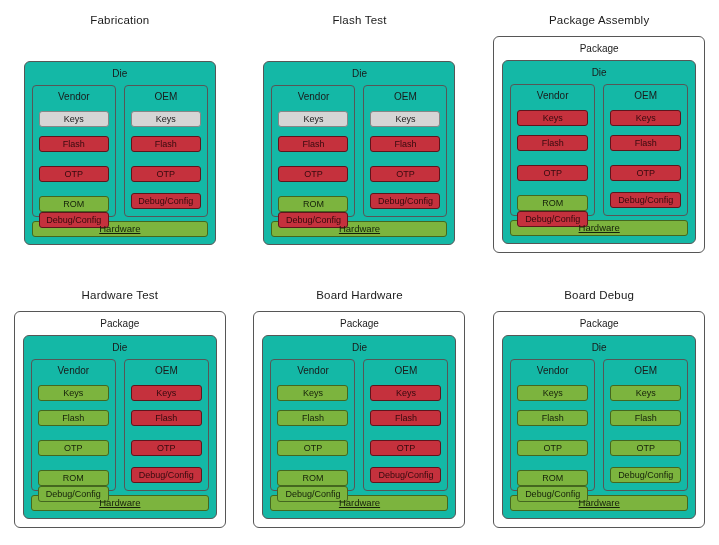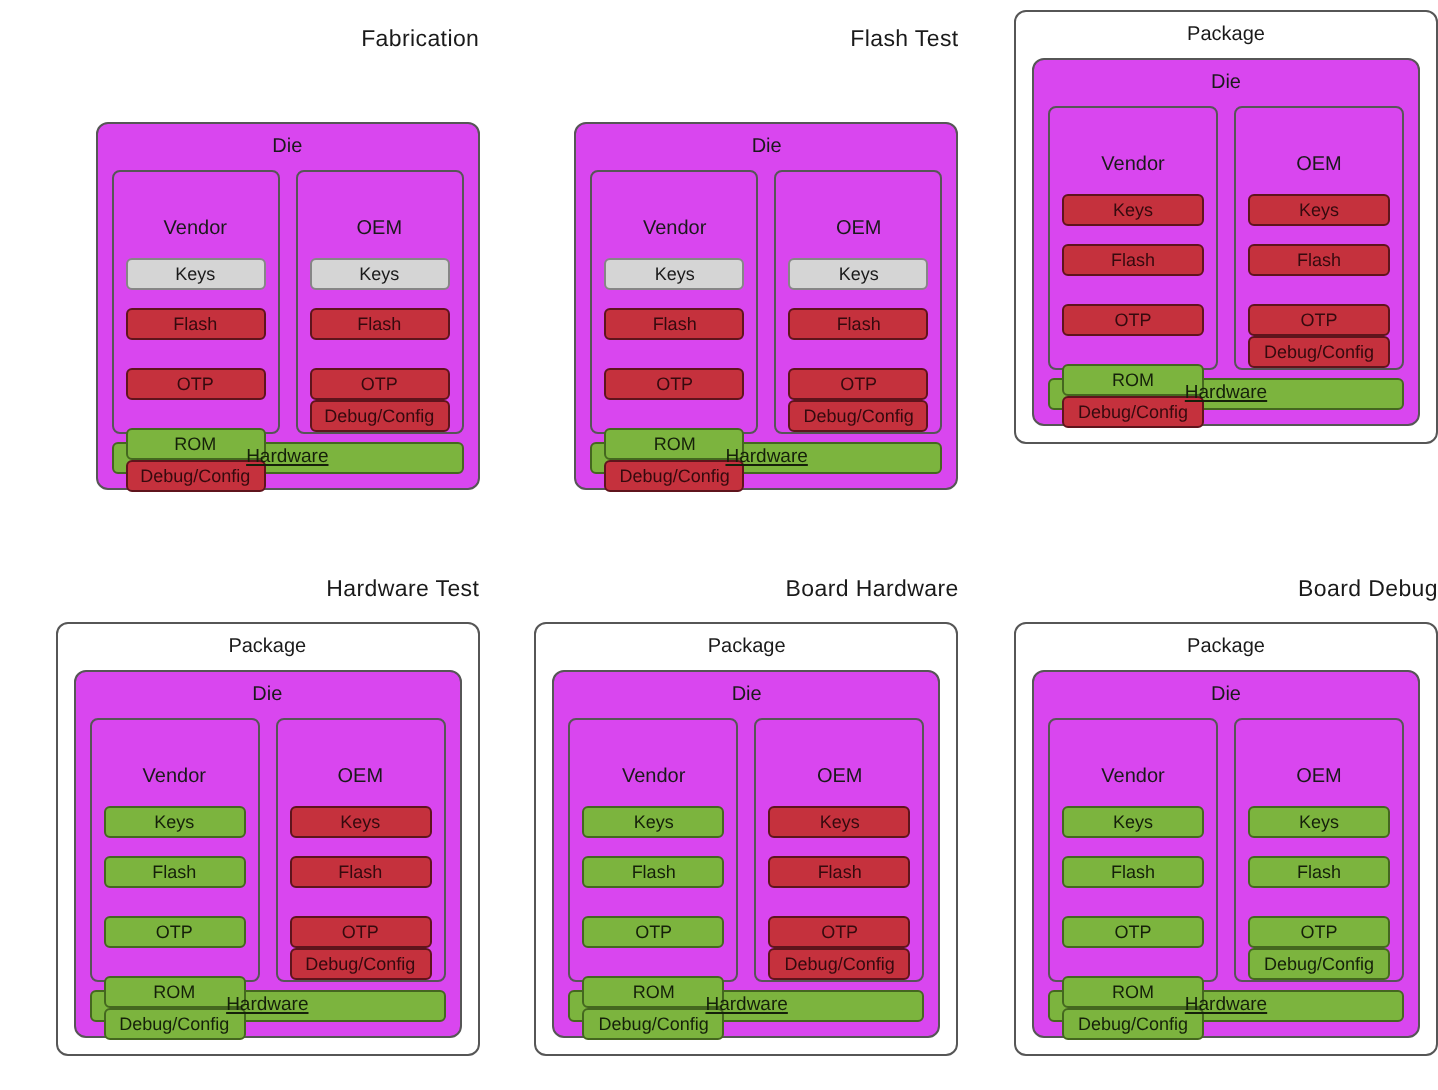--- a/index.html
+++ b/index.html
@@ -8,47 +8,47 @@
     background: #ffffff;
     font-family: "Liberation Sans", sans-serif;
     color: var(--text, #1a1a1a);
   }
   .grid {
     display: grid;
     grid-template-columns: repeat(3, 1fr);
     grid-template-rows: 272px 273px;
     width: 719px; height: 545px;
   }
-  .cell { display: flex; flex-direction: column; align-items: flex-end; }
+  .cell { display: flex; flex-direction: column; align-items: center; }
   .stage-title { font-size: 11.5px; margin-top: 14px; height: 17px; letter-spacing: .2px; }
   .grid > .cell:nth-child(n+4) .stage-title { margin-top: 17px; }
 
   .package-box {
     margin-top: 5px; width: 210px; background: #fff;
     border: 1px solid var(--line, #565656); border-radius: 6px;
     padding-bottom: 8px;
   }
   .cell > .die-box { width: 190px; }
   .die-box.die-top { margin-top: 30px; }
   .die-box {
     border: 1px solid var(--line, #565656); border-radius: 6px;
-    background: #d946ef; padding-bottom: 7px;
+    background: #14b8a6; padding-bottom: 7px;
   }
   .package-box > .die-box { margin: 0 8px; }
 
   .box-label { text-align: center; font-size: 10px; padding: 6px 0 5px; line-height: 12px; }
 
   .cols { display: flex; gap: 8px; margin: 0 7px; }
   .col {
     flex: 1; display: flex; flex-direction: column;
     box-sizing: border-box; height: 132px;
     border: 1px solid var(--line, #565656); border-radius: 4px;
     padding: 5px 6px 7px;
   }
-  .col-label { text-align: center; font-size: 10px; line-height: 12px; margin: 18px 0 8px; }
+  .col-label { text-align: center; font-size: 10px; line-height: 12px; margin: 0 0 8px; }
 
   .block {
     box-sizing: border-box; height: 16px; line-height: 14px; flex: none;
     text-align: center; font-size: 9px;
     border: 1px solid #555; border-radius: 3px; margin-top: 14px;
     overflow: hidden; white-space: nowrap;
   }
   .block.first  { margin-top: 0; }
   .block.spaced { margin-top: 9px; }
   .block.push   { margin-top: auto; }
@@ -106,20 +106,21 @@
           <div class="block spaced" data-status="red">Flash</div>
           <div class="block" data-status="red">OTP</div>
           <div class="block push" data-status="red">Debug/Config</div>
         </div>
       </div>
       <div class="block hardware" data-status="green">Hardware</div>
     </div>
   </div>
 
   <div class="cell">
+    <div class="stage-title">Package Assembly</div>
     <div class="package-box">
       <div class="box-label">Package</div>
       <div class="die-box">
         <div class="box-label">Die</div>
         <div class="cols">
           <div class="col">
             <div class="col-label">Vendor</div>
             <div class="block first" data-status="red">Keys</div>
             <div class="block spaced" data-status="red">Flash</div>
             <div class="block" data-status="red">OTP</div>

